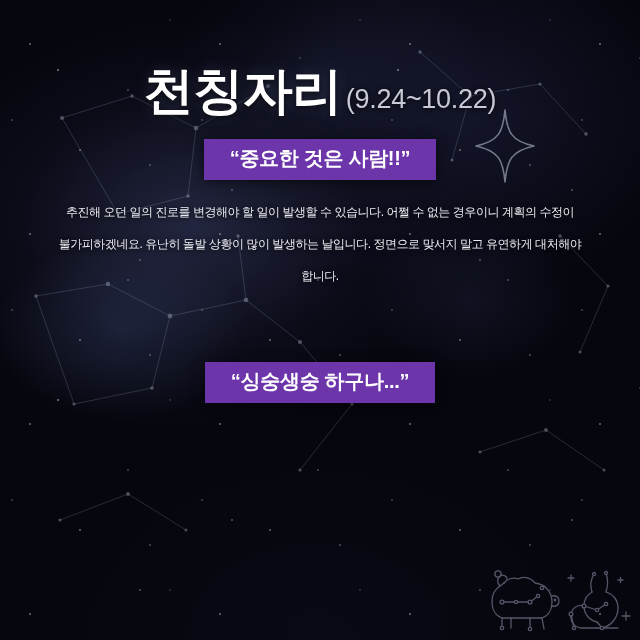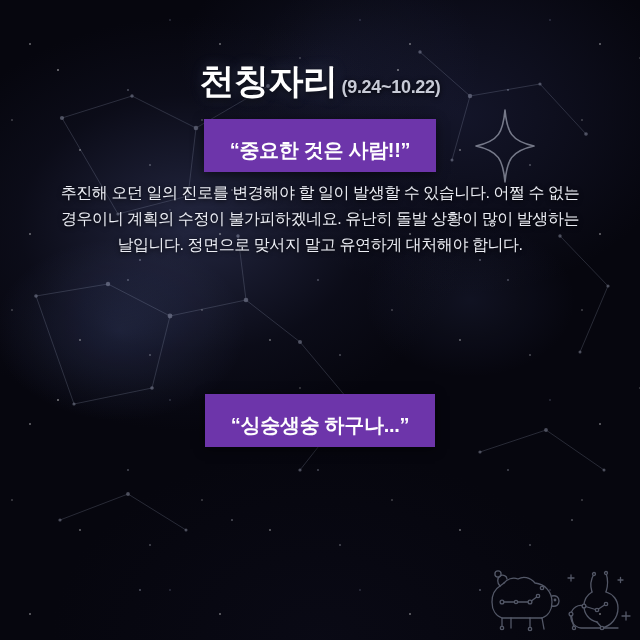--- a/index.html
+++ b/index.html
@@ -89,55 +89,55 @@
   .sign-2 { top: 348px; }
 
   .sign-heading {
     display: flex;
     align-items: baseline;
     justify-content: center;
     gap: 4px;
     white-space: nowrap;
   }
   .sign-name {
-    font-size: 35px;
+    font-size: 50px;
     font-weight: 700;
     color: #ffffff;
     letter-spacing: -0.5px;
     text-shadow: 0 2px 7px rgba(0,0,0,0.85), 0 0 14px rgba(140,160,220,0.30);
   }
   .sign-dates {
-    font-size: 18px;
-    font-weight: 700;
+    font-size: 27px;
+    font-weight: 400;
     color: #c7cad6;
     letter-spacing: -0.3px;
     text-shadow: 0 1px 5px rgba(0,0,0,0.85);
   }
 
   .badge-row {
     display: flex;
     justify-content: center;
     margin-top: 14px;
   }
   .badge {
     display: inline-block;
-    padding: 18px 26px 8px;
+    padding: 6px 26px 8px;
     font-size: 20px;
     font-weight: 700;
     color: #ffffff;
     letter-spacing: -0.3px;
     white-space: nowrap;
     box-shadow: 0 2px 10px rgba(0,0,0,0.55);
   }
 
   .body-text {
-    margin: 8px auto 0;
+    margin: 16px auto 0;
     width: 536px;
-    font-size: 16px;
-    line-height: 26px;
+    font-size: 12px;
+    line-height: 32px;
     font-weight: 400;
     color: #eceef5;
     letter-spacing: -0.45px;
     word-break: keep-all;
     text-shadow: 0 1px 5px rgba(0,0,0,0.9);
   }
 
   
   .sparkle {
     position: absolute;
@@ -223,21 +223,21 @@
         <span class="sign-dates">(9.24~10.22)</span>
       </div>
       <div class="badge-row">
         <span class="badge" style="background-color: rgb(109, 53, 170);">“중요한 것은 사람!!”</span>
       </div>
       <p class="body-text">추진해 오던 일의 진로를 변경해야 할 일이 발생할 수 있습니다. 어쩔 수 없는 경우이니 계획의 수정이 불가피하겠네요. 유난히 돌발 상황이 많이 발생하는 날입니다. 정면으로 맞서지 말고 유연하게 대처해야 합니다.</p>
     </section>
 
     <section class="sign-block sign-2">
       <div class="badge-row">
-        <span class="badge" style="background-color: rgb(109, 53, 170); margin-top: 32px;">“싱숭생숭 하구나...”</span>
+        <span class="badge" style="background-color: rgb(109, 53, 170);">“싱숭생숭 하구나...”</span>
       </div>
     </section>
 
   </div>
 
   <svg class="zodiac-art" width="150" height="72" viewBox="0 0 150 72">
     <g fill="none" stroke="#9aa2b8" stroke-width="1.3" stroke-linecap="round" stroke-linejoin="round">
 
       <g>
         <path d="M14 20 C9 23 6 29 6 36 C6 44 10 50 16 52 L16 62"></path>

